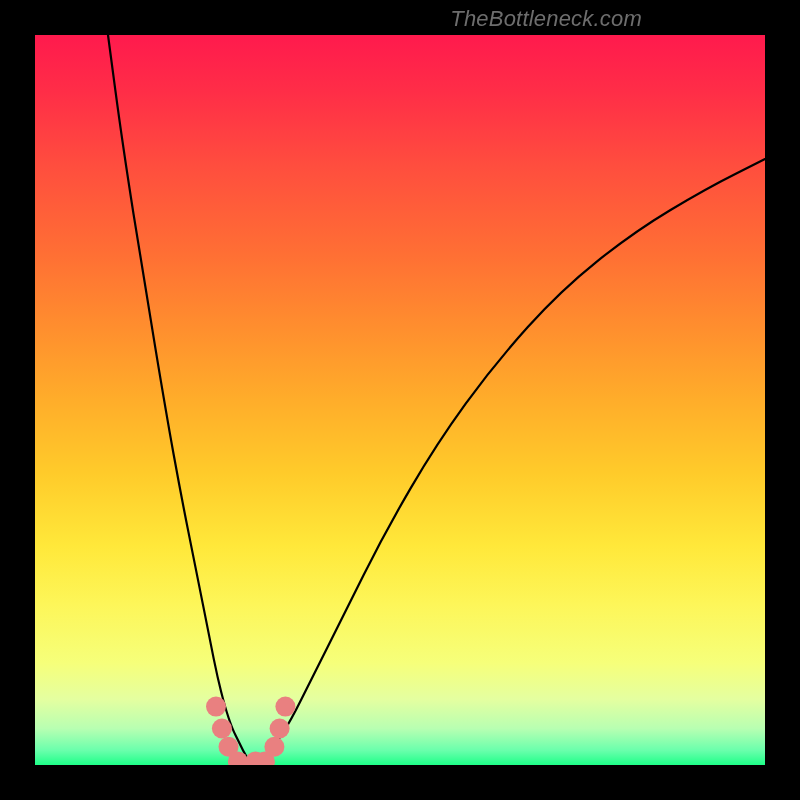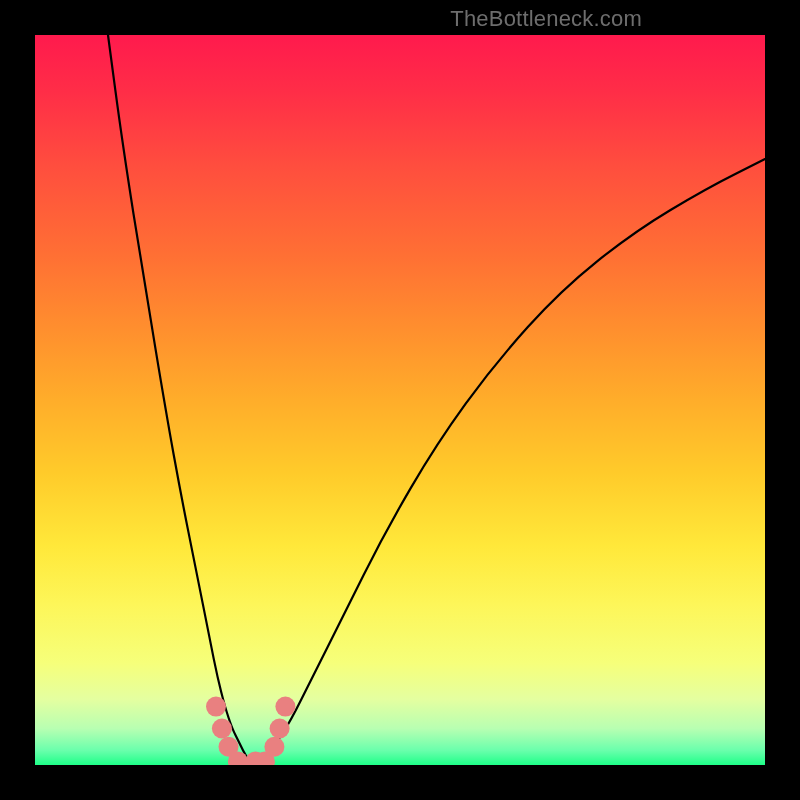--- a/index.html
+++ b/index.html
@@ -11,20 +11,21 @@
     overflow: hidden;
     font-family: Arial, Helvetica, sans-serif;
   }
   .frame {
     position: absolute;
     left: 0;
     top: 0;
     width: 652px;
     height: 800px;
     background: #000;
+    font-style: italic;
   }
   .plot {
     position: absolute;
     left: 35px;
     top: 35px;
     width: 730px;
     height: 730px;
     overflow: hidden;
   }
   .gradient {

